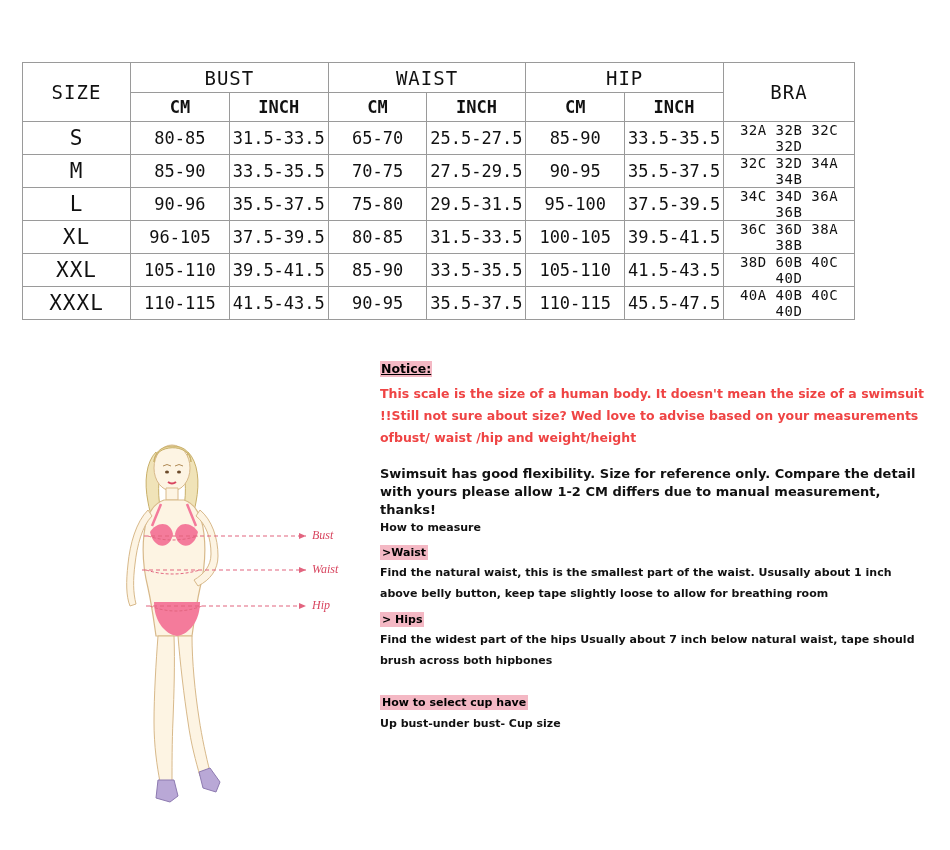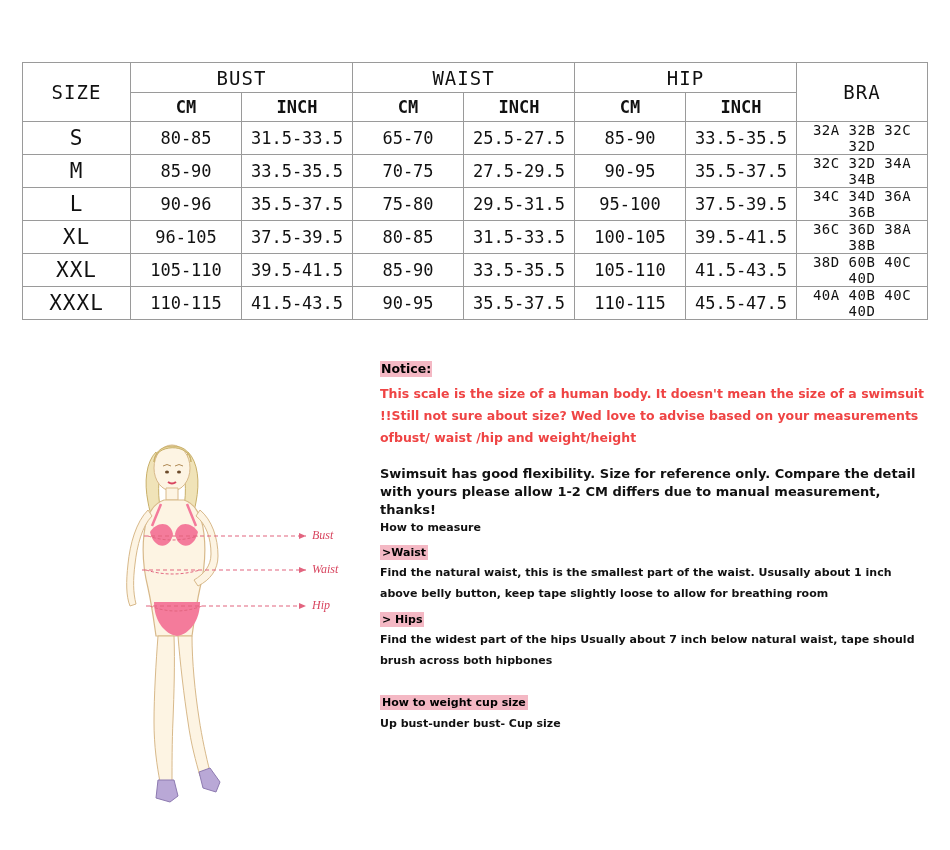--- a/index.html
+++ b/index.html
@@ -14,21 +14,21 @@
     color: #1a1a1a;
     position: relative;
     overflow: hidden;
   }
 
   
   .table-wrap {
     position: absolute;
     left: 22px;
     top: 62px;
-    width: 906px;
+    width: 833px;
   }
   table.size-table {
     border-collapse: collapse;
     width: 100%;
     table-layout: fixed;
     font-family: "DejaVu Sans Mono", "Liberation Mono", monospace;
   }
   table.size-table th,
   table.size-table td {
     border: 1px solid #9a9a9a;
@@ -101,20 +101,21 @@
     font-family: "DejaVu Sans", sans-serif;
   }
   .notice-title {
     font-size: 12.5px;
     font-weight: bold;
     color: #000;
     background: #f4b8c4;
     display: inline-block;
     padding: 0 1px;
     line-height: 16px;
+    text-decoration: underline;
   }
   .bold-block {
     font-size: 12.5px;
     font-weight: bold;
     line-height: 22px;
     margin-top: 6px;
     color: #ef4444;
   }
   .para {
     font-size: 13px;
@@ -334,17 +335,17 @@
       <div class="sub-head">&gt;Waist</div>
       <div class="sub-body">Find the natural waist, this is the smallest part of the waist. Ususally about 1 inch above belly button, keep tape slightly loose to allow for breathing room</div>
     </div>
 
     <div>
       <div class="sub-head">&gt; Hips</div>
       <div class="sub-body">Find the widest part of the hips Usually about 7 inch below natural waist, tape should brush across both hipbones</div>
     </div>
 
     <div>
-      <div class="cup-head">How to weight cup size</div>
+      <div class="cup-head">How to select cup have</div>
       <div class="cup-body">Up bust-under bust- Cup size</div>
     </div>
   </div>
 </div>
 
 </body></html>

